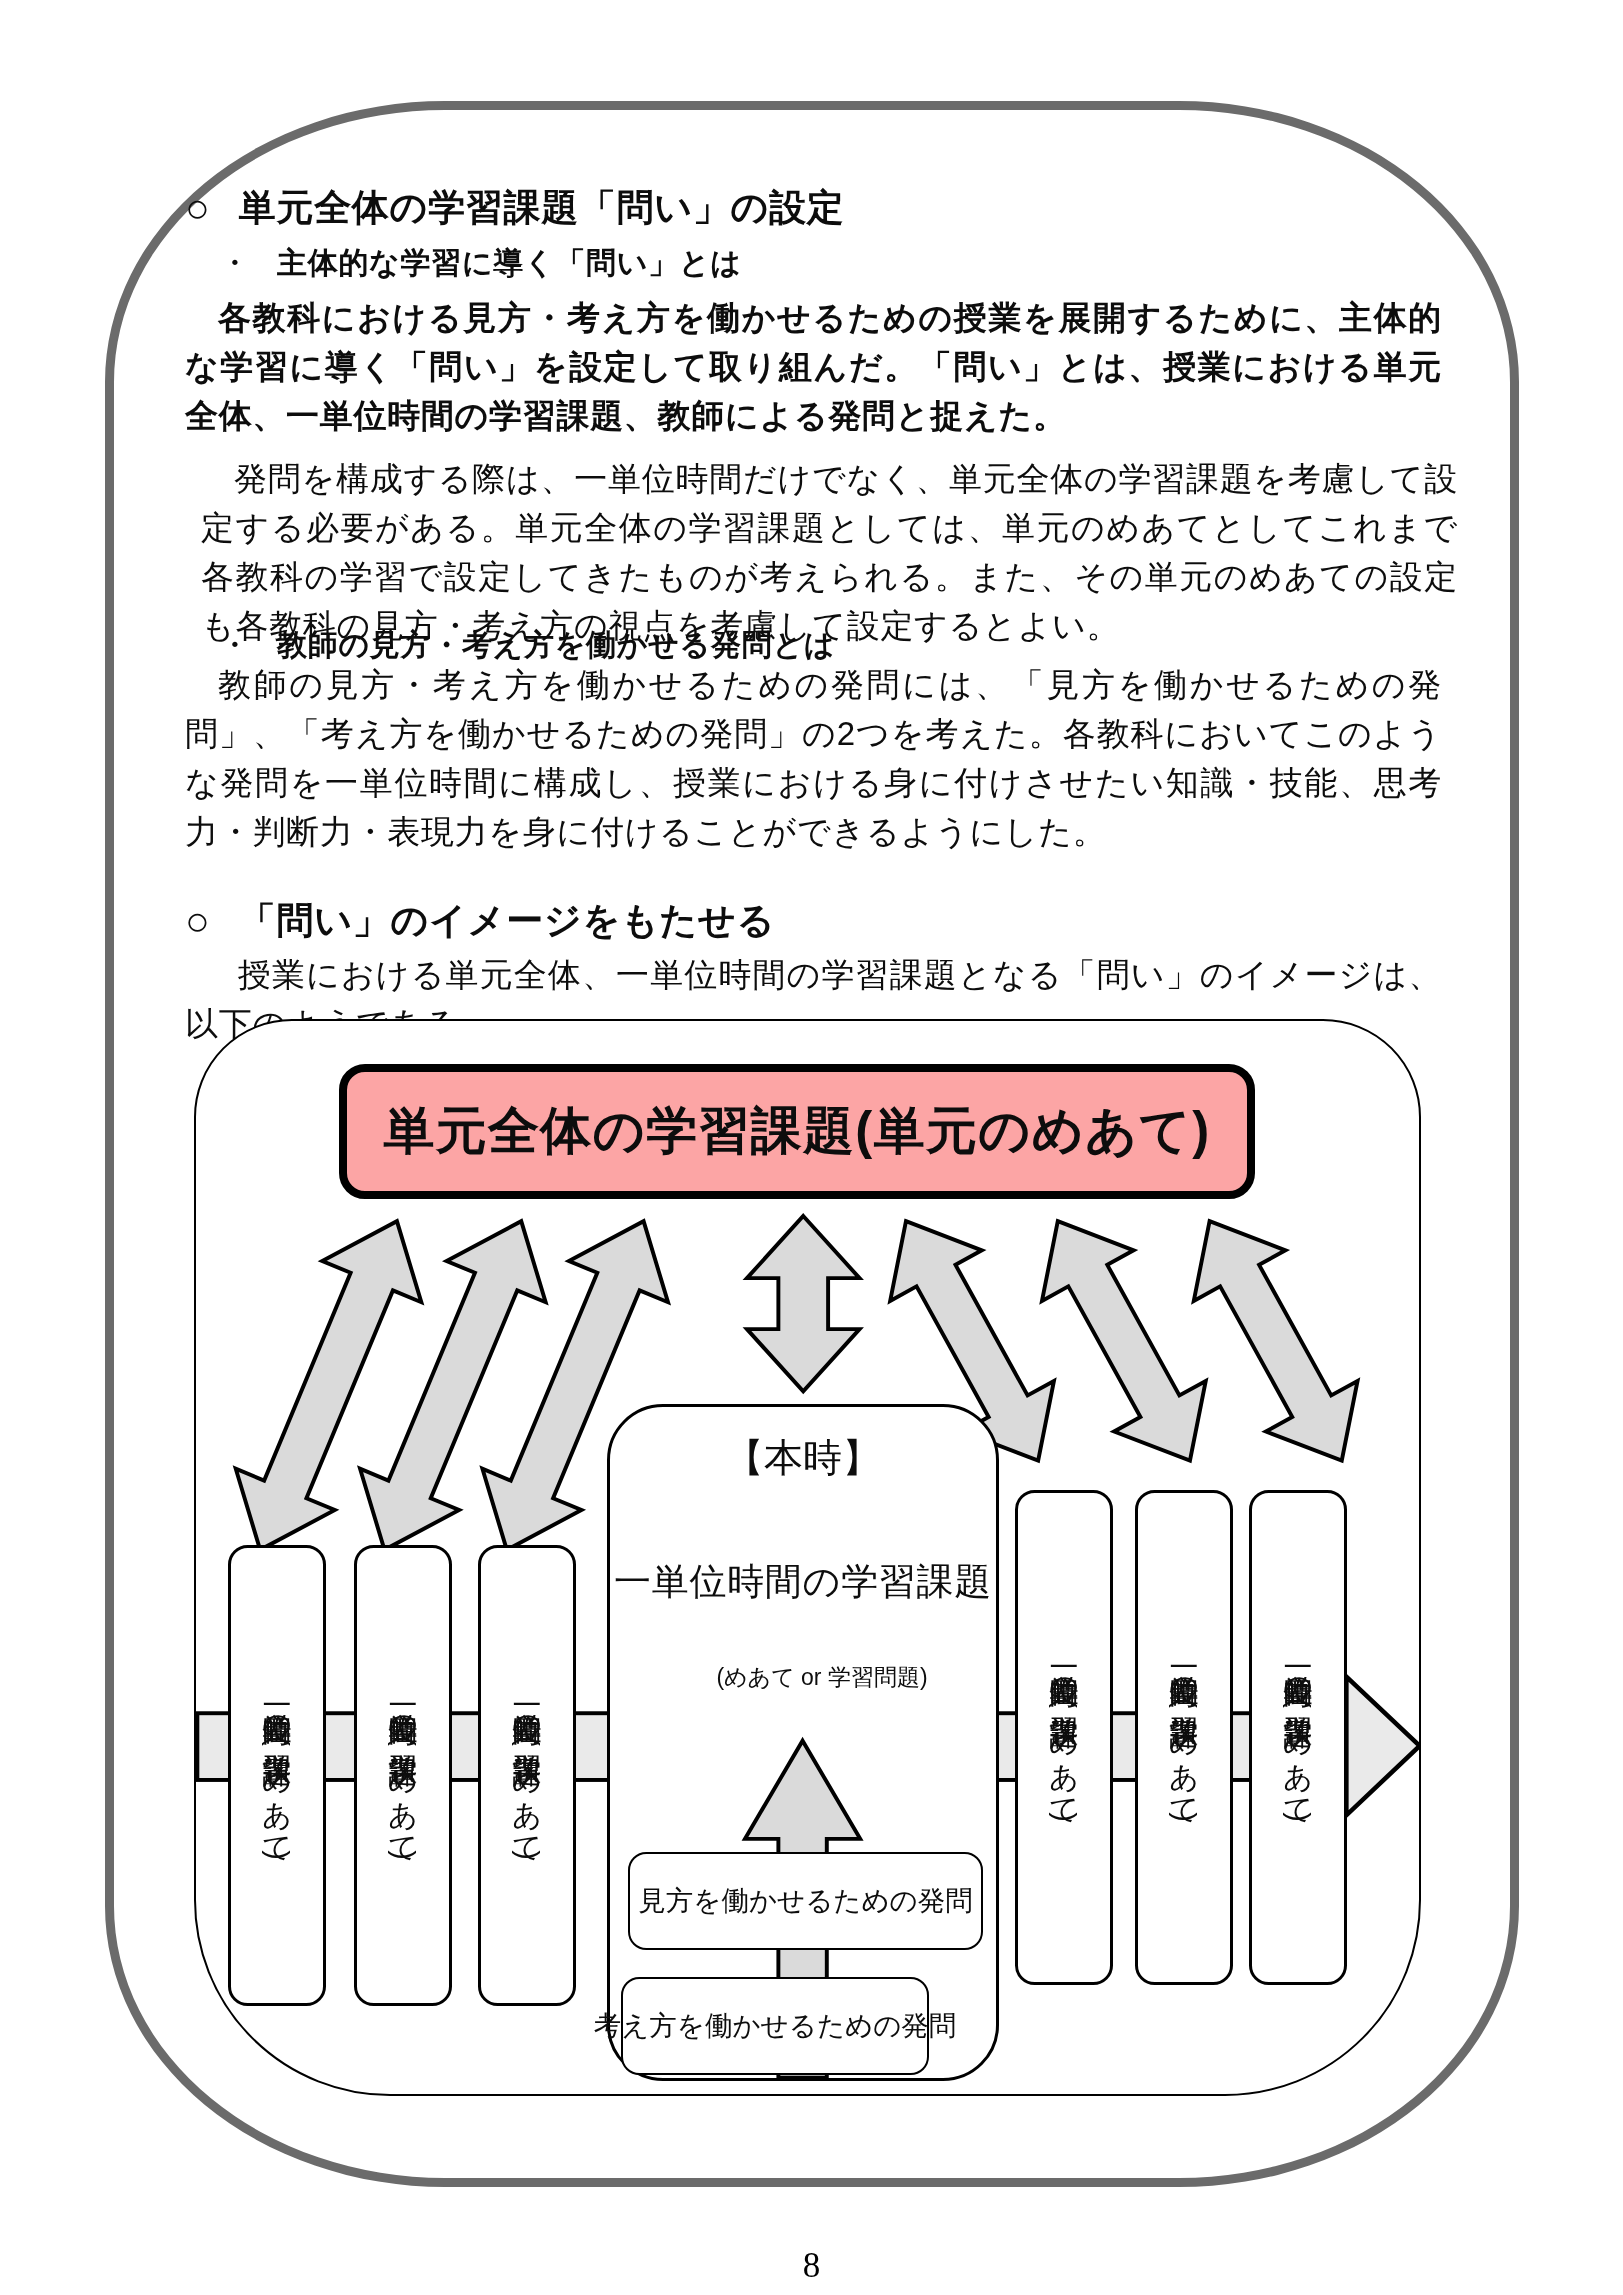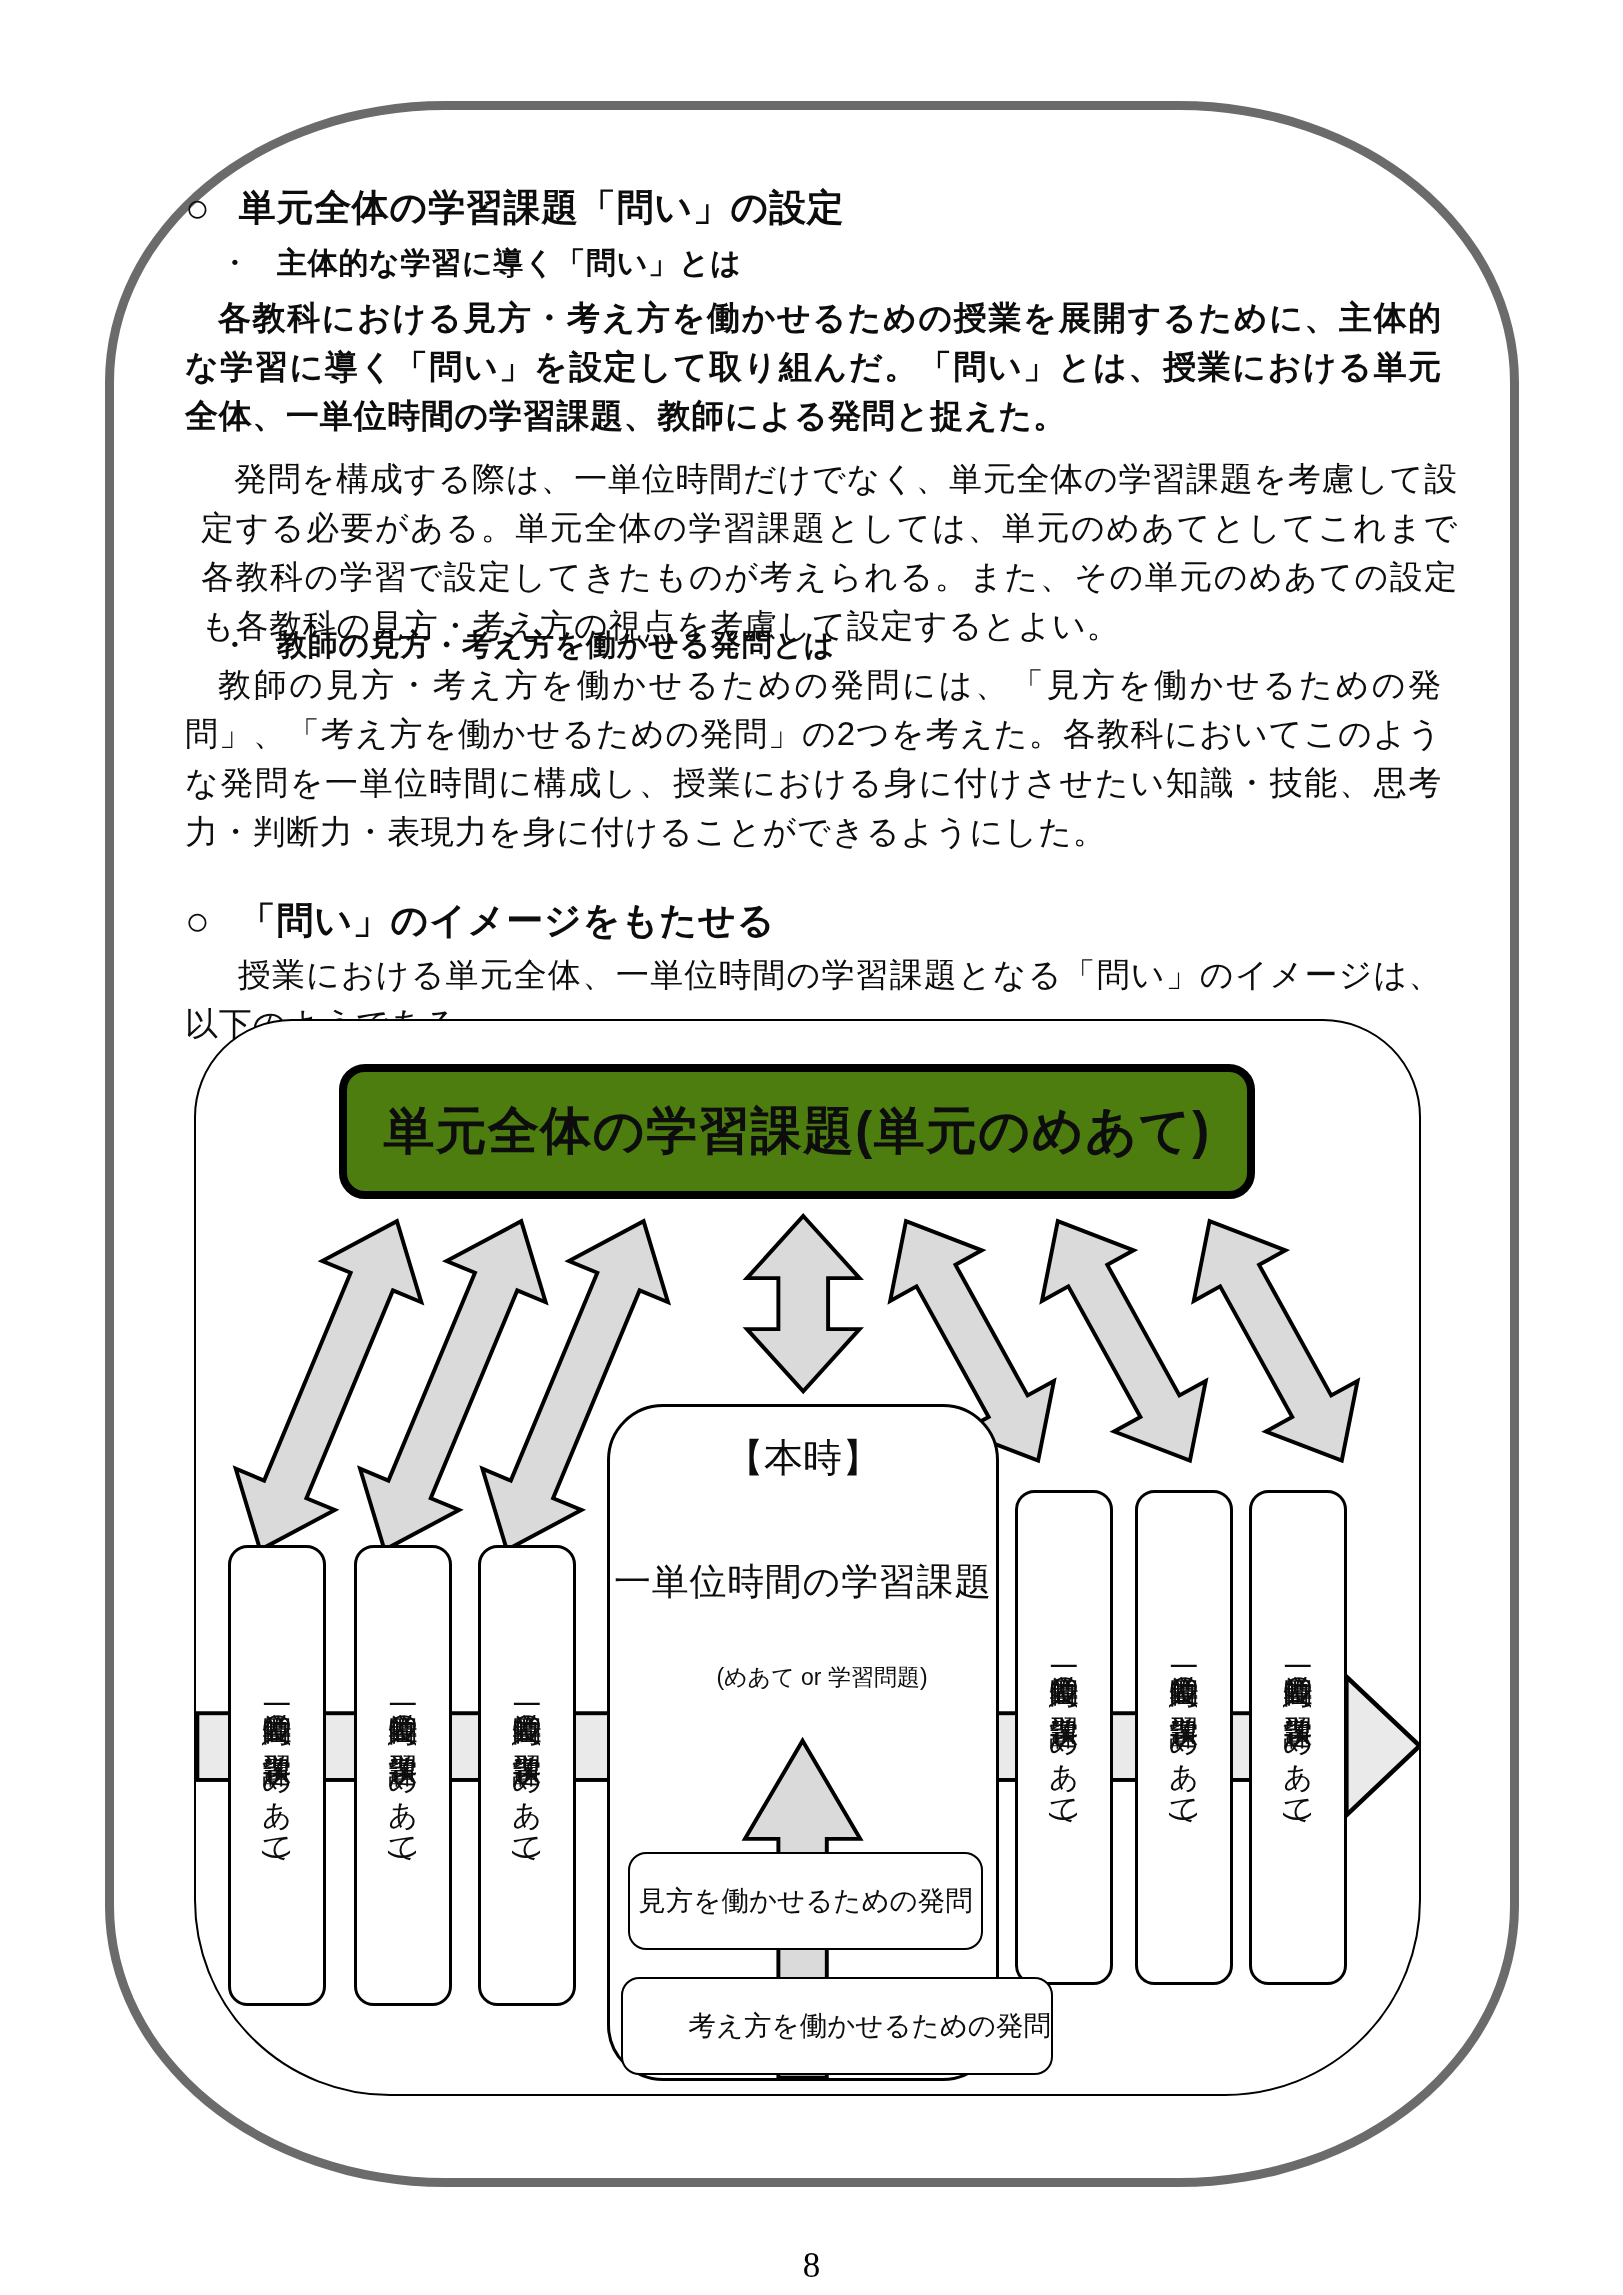--- a/index.html
+++ b/index.html
@@ -32,21 +32,21 @@
   
   .diagram{position:absolute;left:194px;top:1019px;width:1227px;height:1077px;}
   .dg-frame{
     position:absolute;left:0;top:0;right:0;bottom:0;box-sizing:border-box;
     border:2.6px solid #000;border-radius:98px 98px 196px 196px;background:#fff;z-index:0;
   }
   .svg-layer{position:absolute;left:0;top:0;z-index:1;}
   .svg-mid{position:absolute;left:0;top:0;z-index:3;pointer-events:none;}
   .title-box{
     position:absolute;left:145px;top:45px;width:916px;height:135px;box-sizing:border-box;
-    border:8.5px solid #000;border-radius:26px;background:#4d7c0f;z-index:4;
+    border:8.5px solid #000;border-radius:26px;background:#fca5a5;z-index:4;
     display:flex;align-items:center;justify-content:center;
     font-size:51px;font-weight:600;letter-spacing:1.3px;white-space:nowrap;
   }
   .center-box{
     position:absolute;left:413px;top:385px;width:392px;height:677px;box-sizing:border-box;
     border:3.3px solid #000;border-radius:56px;background:#fff;z-index:2;
   }
   .cb-text{position:absolute;width:392px;text-align:center;z-index:2;font-weight:500;white-space:nowrap;}
   .cb-tag{left:413px;top:412px;font-size:39px;}
   .cb-main{left:413px;top:538px;font-size:37px;letter-spacing:0.7px;}
@@ -157,20 +157,20 @@
       <span>一単位時間の学習課題(めあて)</span>
     </div>
 
   <svg class="svg-mid" width="1227" height="1077" viewBox="0 0 1875 1646">
     <path d="M930 1103 L1018 1253 L967 1253 L967 1618 L893 1618 L893 1253 L842 1253 Z" fill="#dadada" stroke="#000" stroke-width="6" stroke-linejoin="miter"></path>
   </svg>
 
   <div class="q-box" style="left:434px;top:833px;width:355px;height:98px;">
     <span>見方を働かせるための発問</span>
   </div>
-  <div class="q-box" style="left:427px;top:958px;width:432px;height:98px;justify-content:flex-end;">
+  <div class="q-box" style="left:427px;top:958px;width:308px;height:98px;">
     <span>考え方を働かせるための発問</span>
   </div>
 
 </div>
 
 <div class="page-number">8</div>
 
 
 </body></html>

